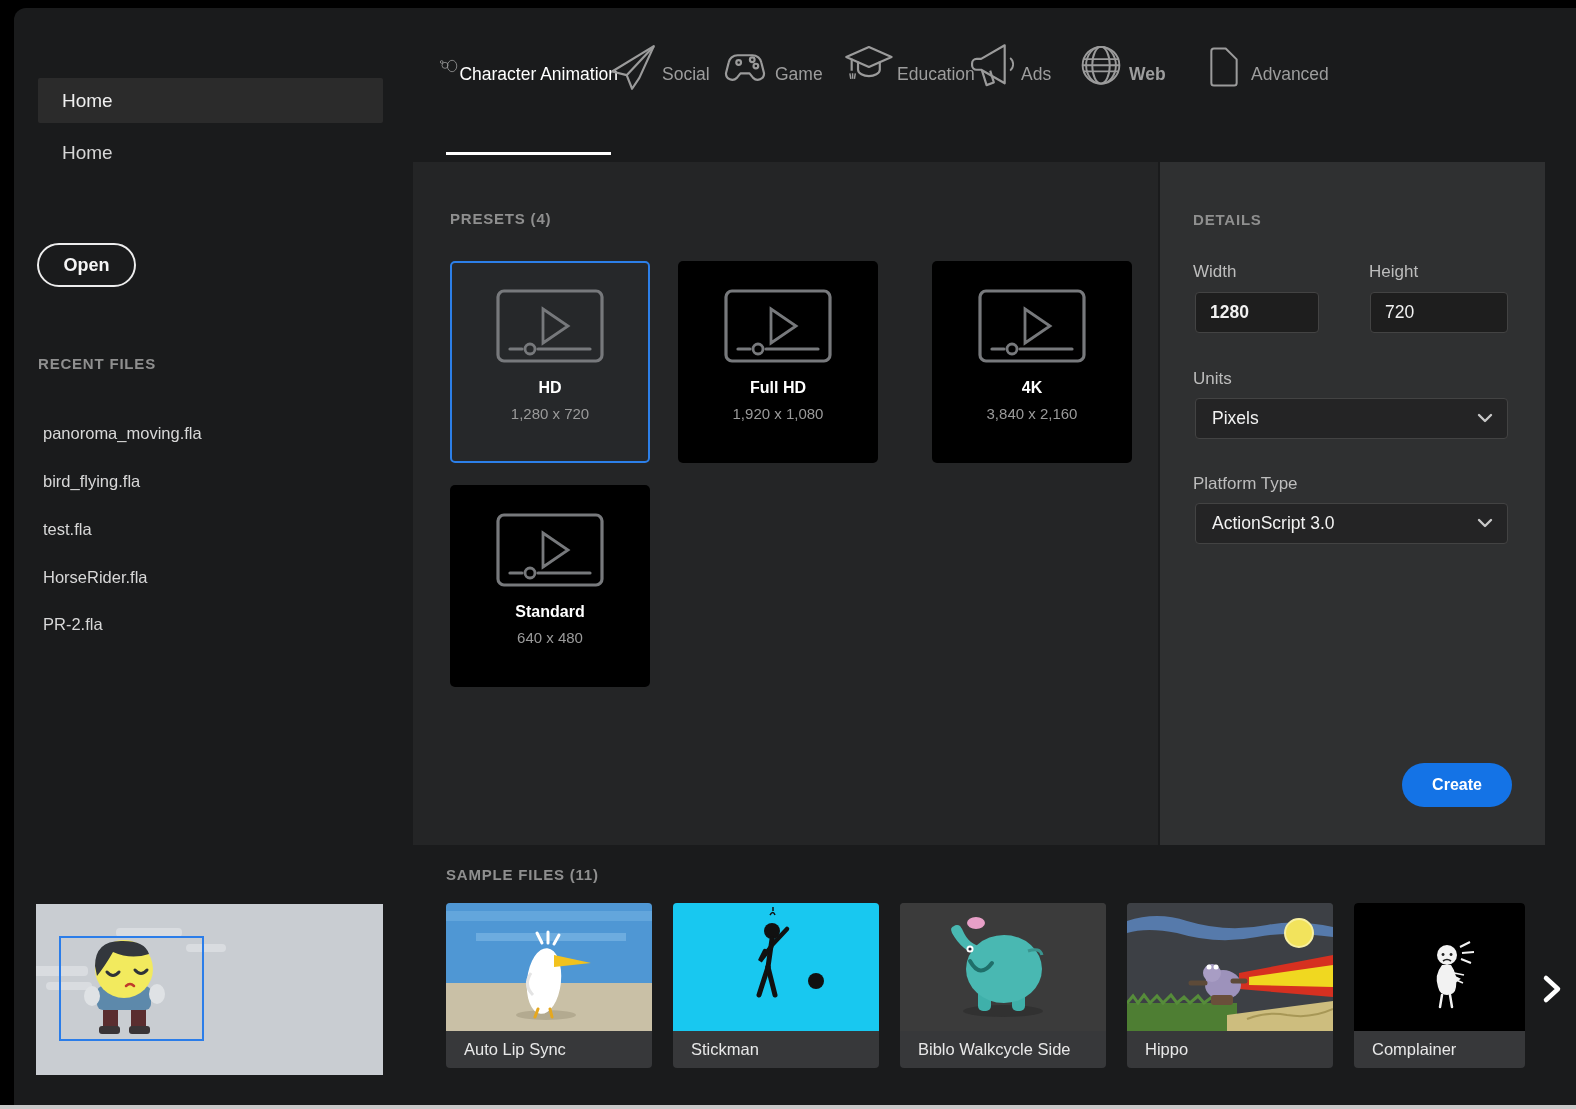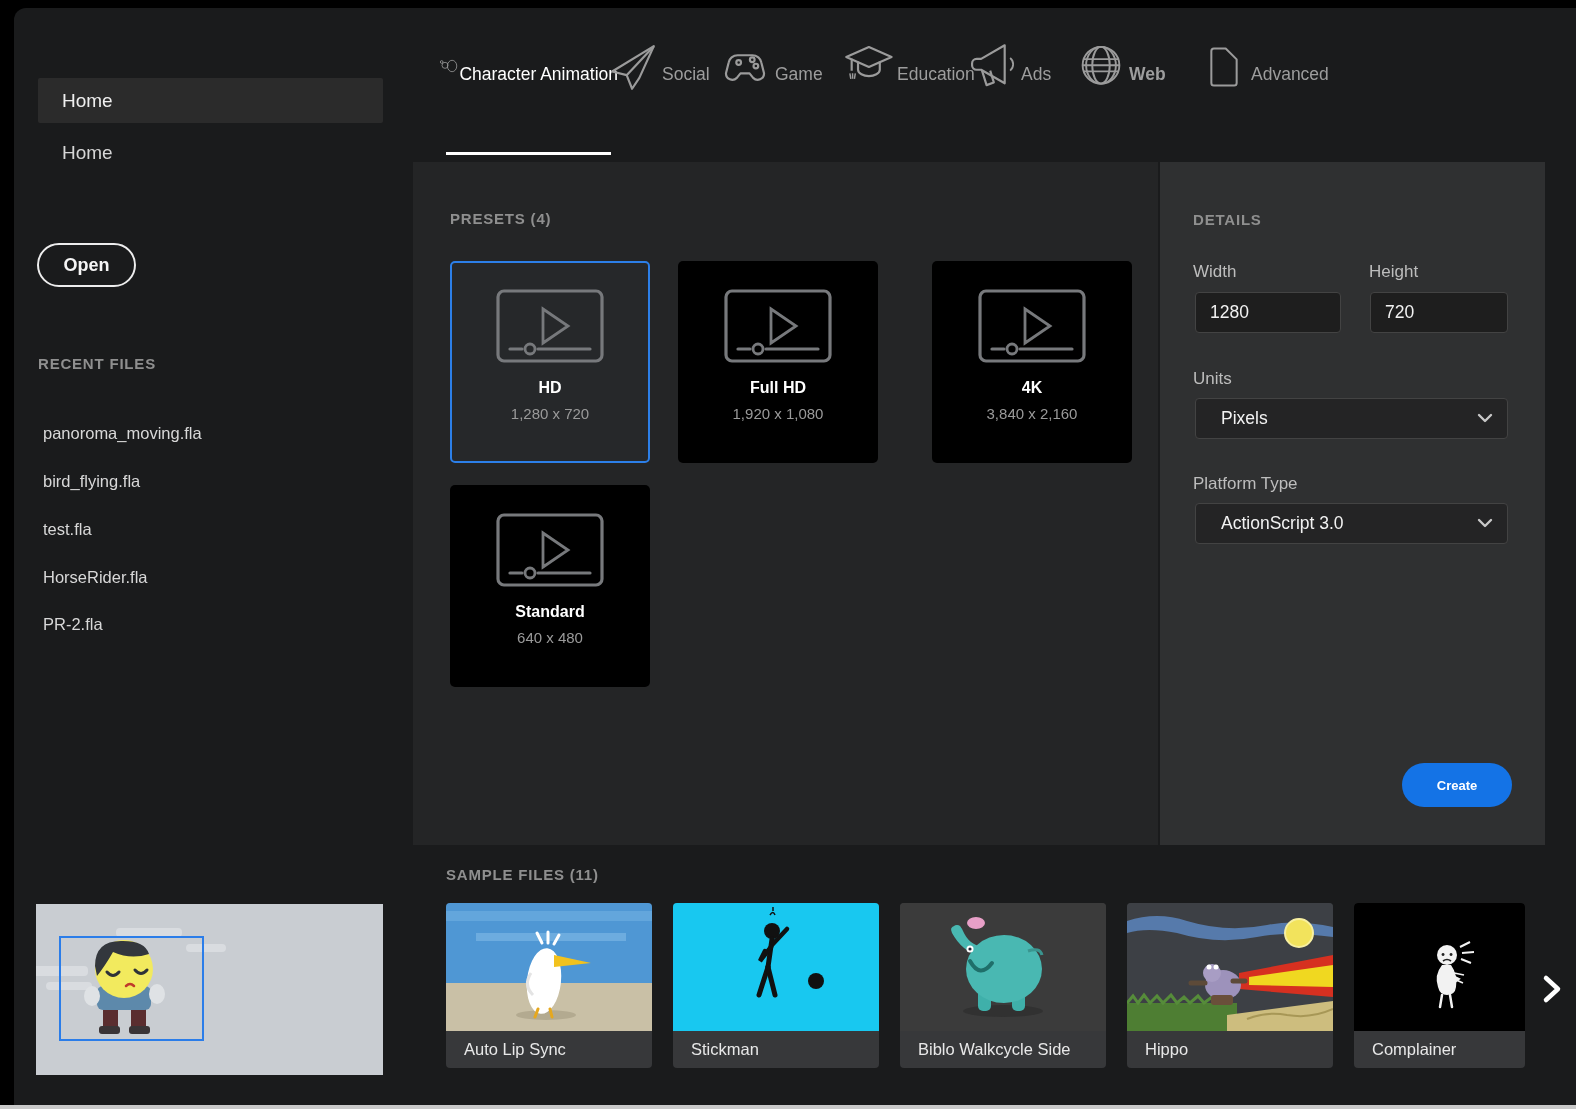--- a/index.html
+++ b/index.html
@@ -48,25 +48,25 @@
 
   
   .details-panel { left:1146px; top:154px; width:385px; height:683px; background:#2f3031; }
   .details-label { left:33px; top:49px; }
   .field-label { position:absolute; color:#bdbdbd; font-size:17px; }
   .text-input { position:absolute; height:41px; background:#1e1e1e; border:1px solid #434343;
                 border-radius:4px; color:#f2f2f2; font-size:17.5px; padding-left:14px;
                 font-family:"Liberation Sans", sans-serif; }
   .select-box { position:absolute; height:41px; width:313px; background:#242425; border:1px solid #434343;
                 border-radius:4px; color:#f2f2f2; font-size:17.5px; display:flex;
-                align-items:center; padding-left:25px; cursor:pointer; }
+                align-items:center; padding-left:16px; cursor:pointer; }
   .select-box svg { position:absolute; right:14px; top:13px; }
   .create-btn { position:absolute; left:242px; top:601px; width:110px; height:44px;
                 background:#1473e6; border:none; border-radius:22px; color:#fff;
-                font-size:13px; font-weight:bold; cursor:pointer; font-family:"Liberation Sans", sans-serif; }
+                font-size:16px; font-weight:bold; cursor:pointer; font-family:"Liberation Sans", sans-serif; }
 
   
   .samples-label { left:432px; top:858px; }
   .sample-card { position:absolute; top:895px; width:206px; height:165px; background:#37383a;
                  border-radius:4px; overflow:hidden; cursor:pointer; }
   .sample-img { position:absolute; left:0; top:0; width:100%; height:128px; }
   .sample-name { position:absolute; left:18px; bottom:0; height:37px; line-height:37px;
                  color:#e8e8e8; font-size:16.5px; }
   .chevron-right { left:1528px; top:966px; cursor:pointer; }
 </style>
@@ -221,21 +221,21 @@
         <div class="preset-title">Standard</div>
         <div class="preset-dims">640 x 480</div>
       </div>
     </div>
 
     <div class="abs details-panel">
       <div class="abs section-label details-label">DETAILS</div>
 
       <div class="field-label" style="left:33px; top:100px;">Width</div>
       <div class="field-label" style="left:209px; top:100px;">Height</div>
-      <input class="text-input" style="left: 35px; top: 130px; width: 146px;" value="1280">
+      <input class="text-input" style="left: 35px; top: 130px; width: 124px; font-weight: bold;" value="1280">
       <input class="text-input" style="left: 210px; top: 130px; width: 138px;" value="720">
 
       <div class="field-label" style="left:33px; top:207px;">Units</div>
       <div class="select-box" style="left:35px; top:236px;">
         <span>Pixels</span>
         <svg width="16" height="12" viewBox="0 0 16 12" fill="none" stroke="#c8c8c8" stroke-width="2.4" stroke-linecap="round" stroke-linejoin="round">
           <path d="M2 3 L8 9 L14 3"></path>
         </svg>
       </div>
 

